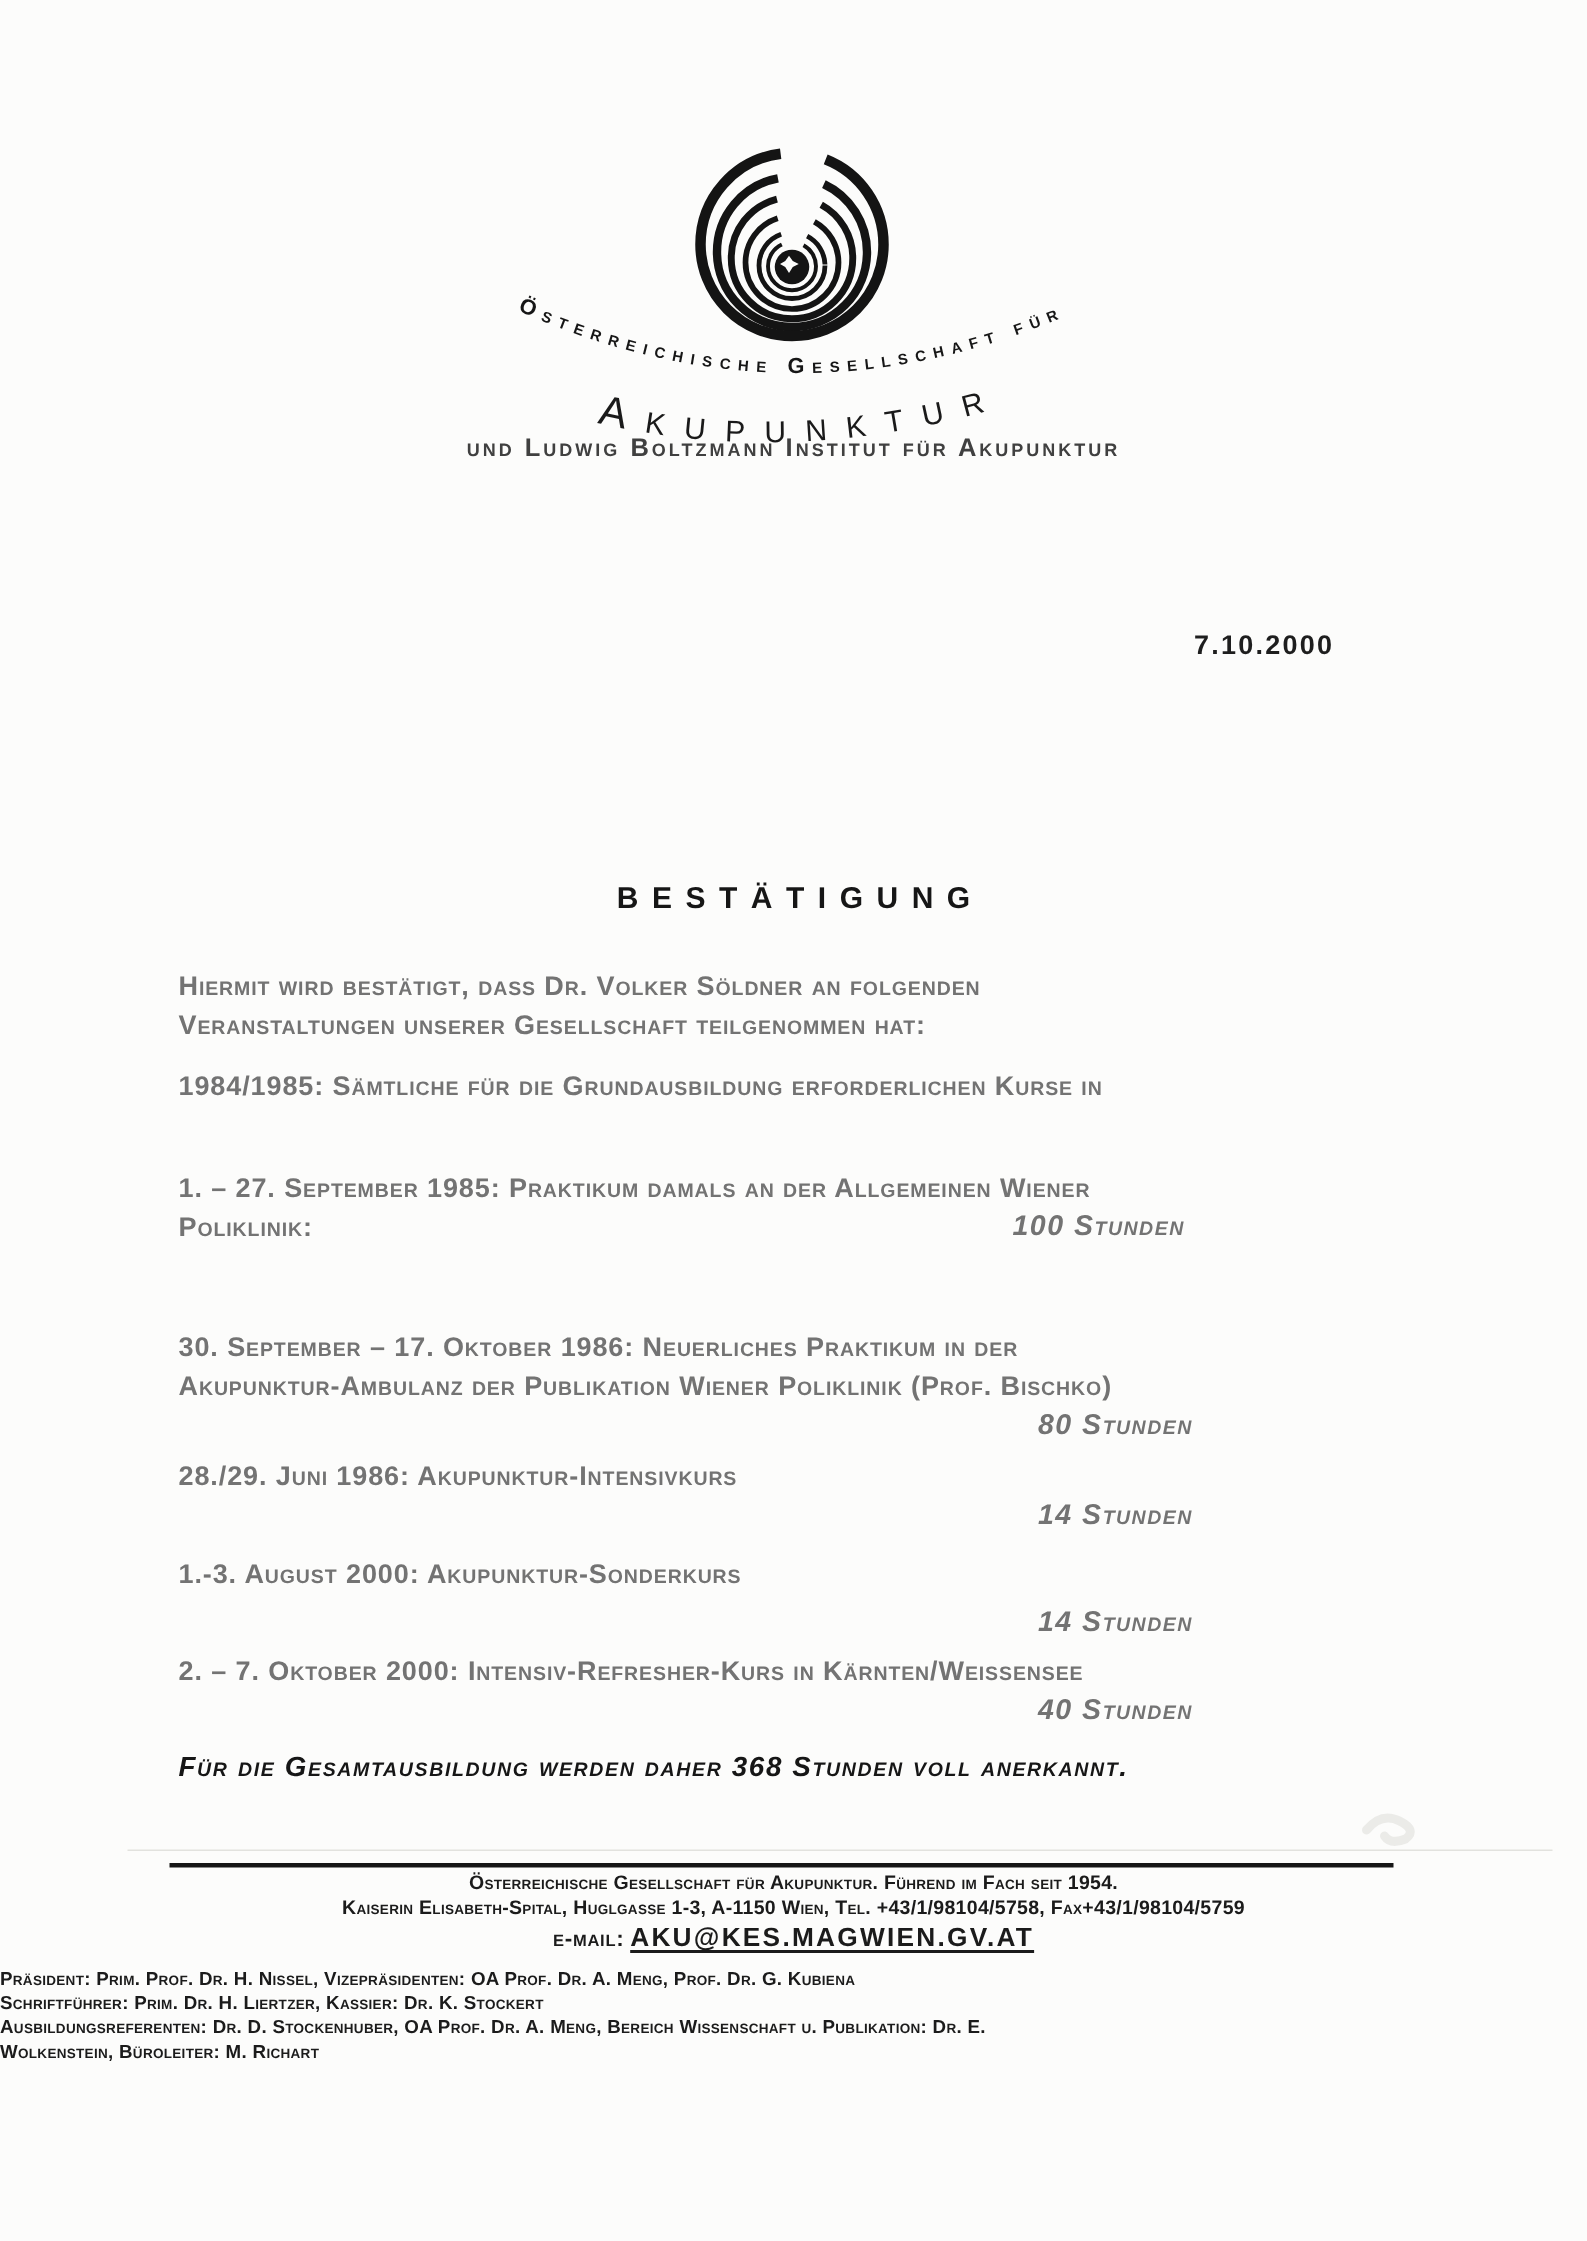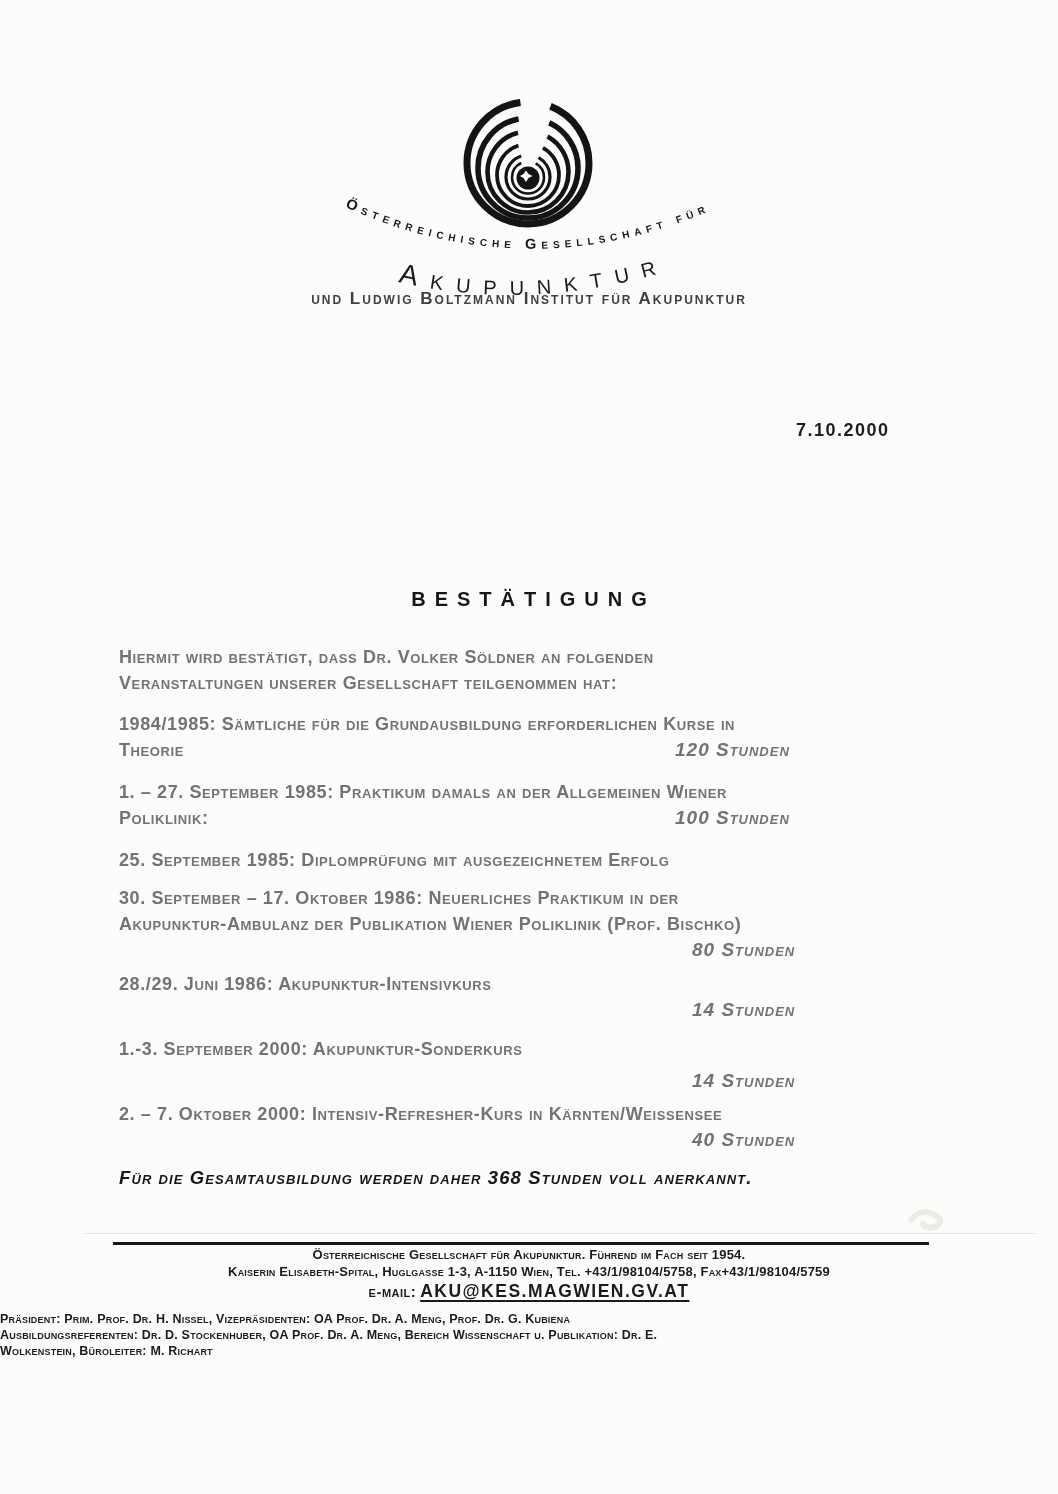--- a/index.html
+++ b/index.html
@@ -121,55 +121,48 @@
 
   <div class="doc-title">BESTÄTIGUNG</div>
 
   <div class="body-block intro-block">
     <div>Hiermit wird bestätigt, dass Dr. Volker Söldner an folgenden</div>
     <div>Veranstaltungen unserer Gesellschaft teilgenommen hat:</div>
   </div>
 
   <div class="body-block ev1">
     <div class="ev-line">1984/1985: Sämtliche für die Grundausbildung erforderlichen Kurse in</div>
-    <div class="ev-line">
-      <span>Theorie</span>
-      <span class="hours hours-inline">120 Stunden</span>
-    </div>
   </div>
 
   <div class="body-block ev2">
     <div class="ev-line">1. – 27. September 1985: Praktikum damals an der Allgemeinen Wiener</div>
     <div class="ev-line">
       <span>Poliklinik:</span>
       <span class="hours hours-inline">100 Stunden</span>
     </div>
   </div>
 
-  <div class="body-block ev3">
-    <div class="ev-line">25. September 1985: Diplomprüfung mit ausgezeichnetem Erfolg</div>
-  </div>
 
   <div class="body-block ev4">
     <div class="ev-line">30. September – 17. Oktober 1986: Neuerliches Praktikum in der</div>
     <div class="ev-line">Akupunktur-Ambulanz der Publikation Wiener Poliklinik (Prof. Bischko)</div>
     <div class="ev-hours-row">
       <span class="hours">80 Stunden</span>
     </div>
   </div>
 
   <div class="body-block ev5">
     <div class="ev-line">28./29. Juni 1986: Akupunktur-Intensivkurs</div>
     <div class="ev-hours-row">
       <span class="hours">14 Stunden</span>
     </div>
   </div>
 
   <div class="body-block ev6">
-    <div class="ev-line">1.-3. September 2000: Akupunktur-Sonderkurs</div>
+    <div class="ev-line">1.-3. August 2000: Akupunktur-Sonderkurs</div>
     <div class="ev-hours-row">
       <span class="hours">14 Stunden</span>
     </div>
   </div>
 
   <div class="body-block ev7">
     <div class="ev-line">2. – 7. Oktober 2000: Intensiv-Refresher-Kurs in Kärnten/Weissensee</div>
     <div class="ev-hours-row">
       <span class="hours">40 Stunden</span>
     </div>
@@ -188,17 +181,18 @@
     <div>Österreichische Gesellschaft für Akupunktur. Führend im Fach seit 1954.</div>
     <div>Kaiserin Elisabeth-Spital, Huglgasse 1-3, A-1150 Wien, Tel. +43/1/98104/5758, Fax+43/1/98104/5759</div>
     <div class="email-row">
       <span class="email-label">e-mail:</span>
       <span class="email-addr">AKU@KES.MAGWIEN.GV.AT</span>
     </div>
   </div>
 
   <div class="footer-officers">
     <div>Präsident: Prim. Prof. Dr. H. Nissel, Vizepräsidenten: OA Prof. Dr. A. Meng, Prof. Dr. G. Kubiena</div>
+    <div>Schriftführer: Prim. Dr. H. Liertzer, Kassier: Dr. K. Stockert</div>
     <div>Ausbildungsreferenten: Dr. D. Stockenhuber, OA Prof. Dr. A. Meng, Bereich Wissenschaft u. Publikation: Dr. E.</div>
     <div>Wolkenstein, Büroleiter: M. Richart</div>
   </div>
 
 </div>
 
 </body></html>

